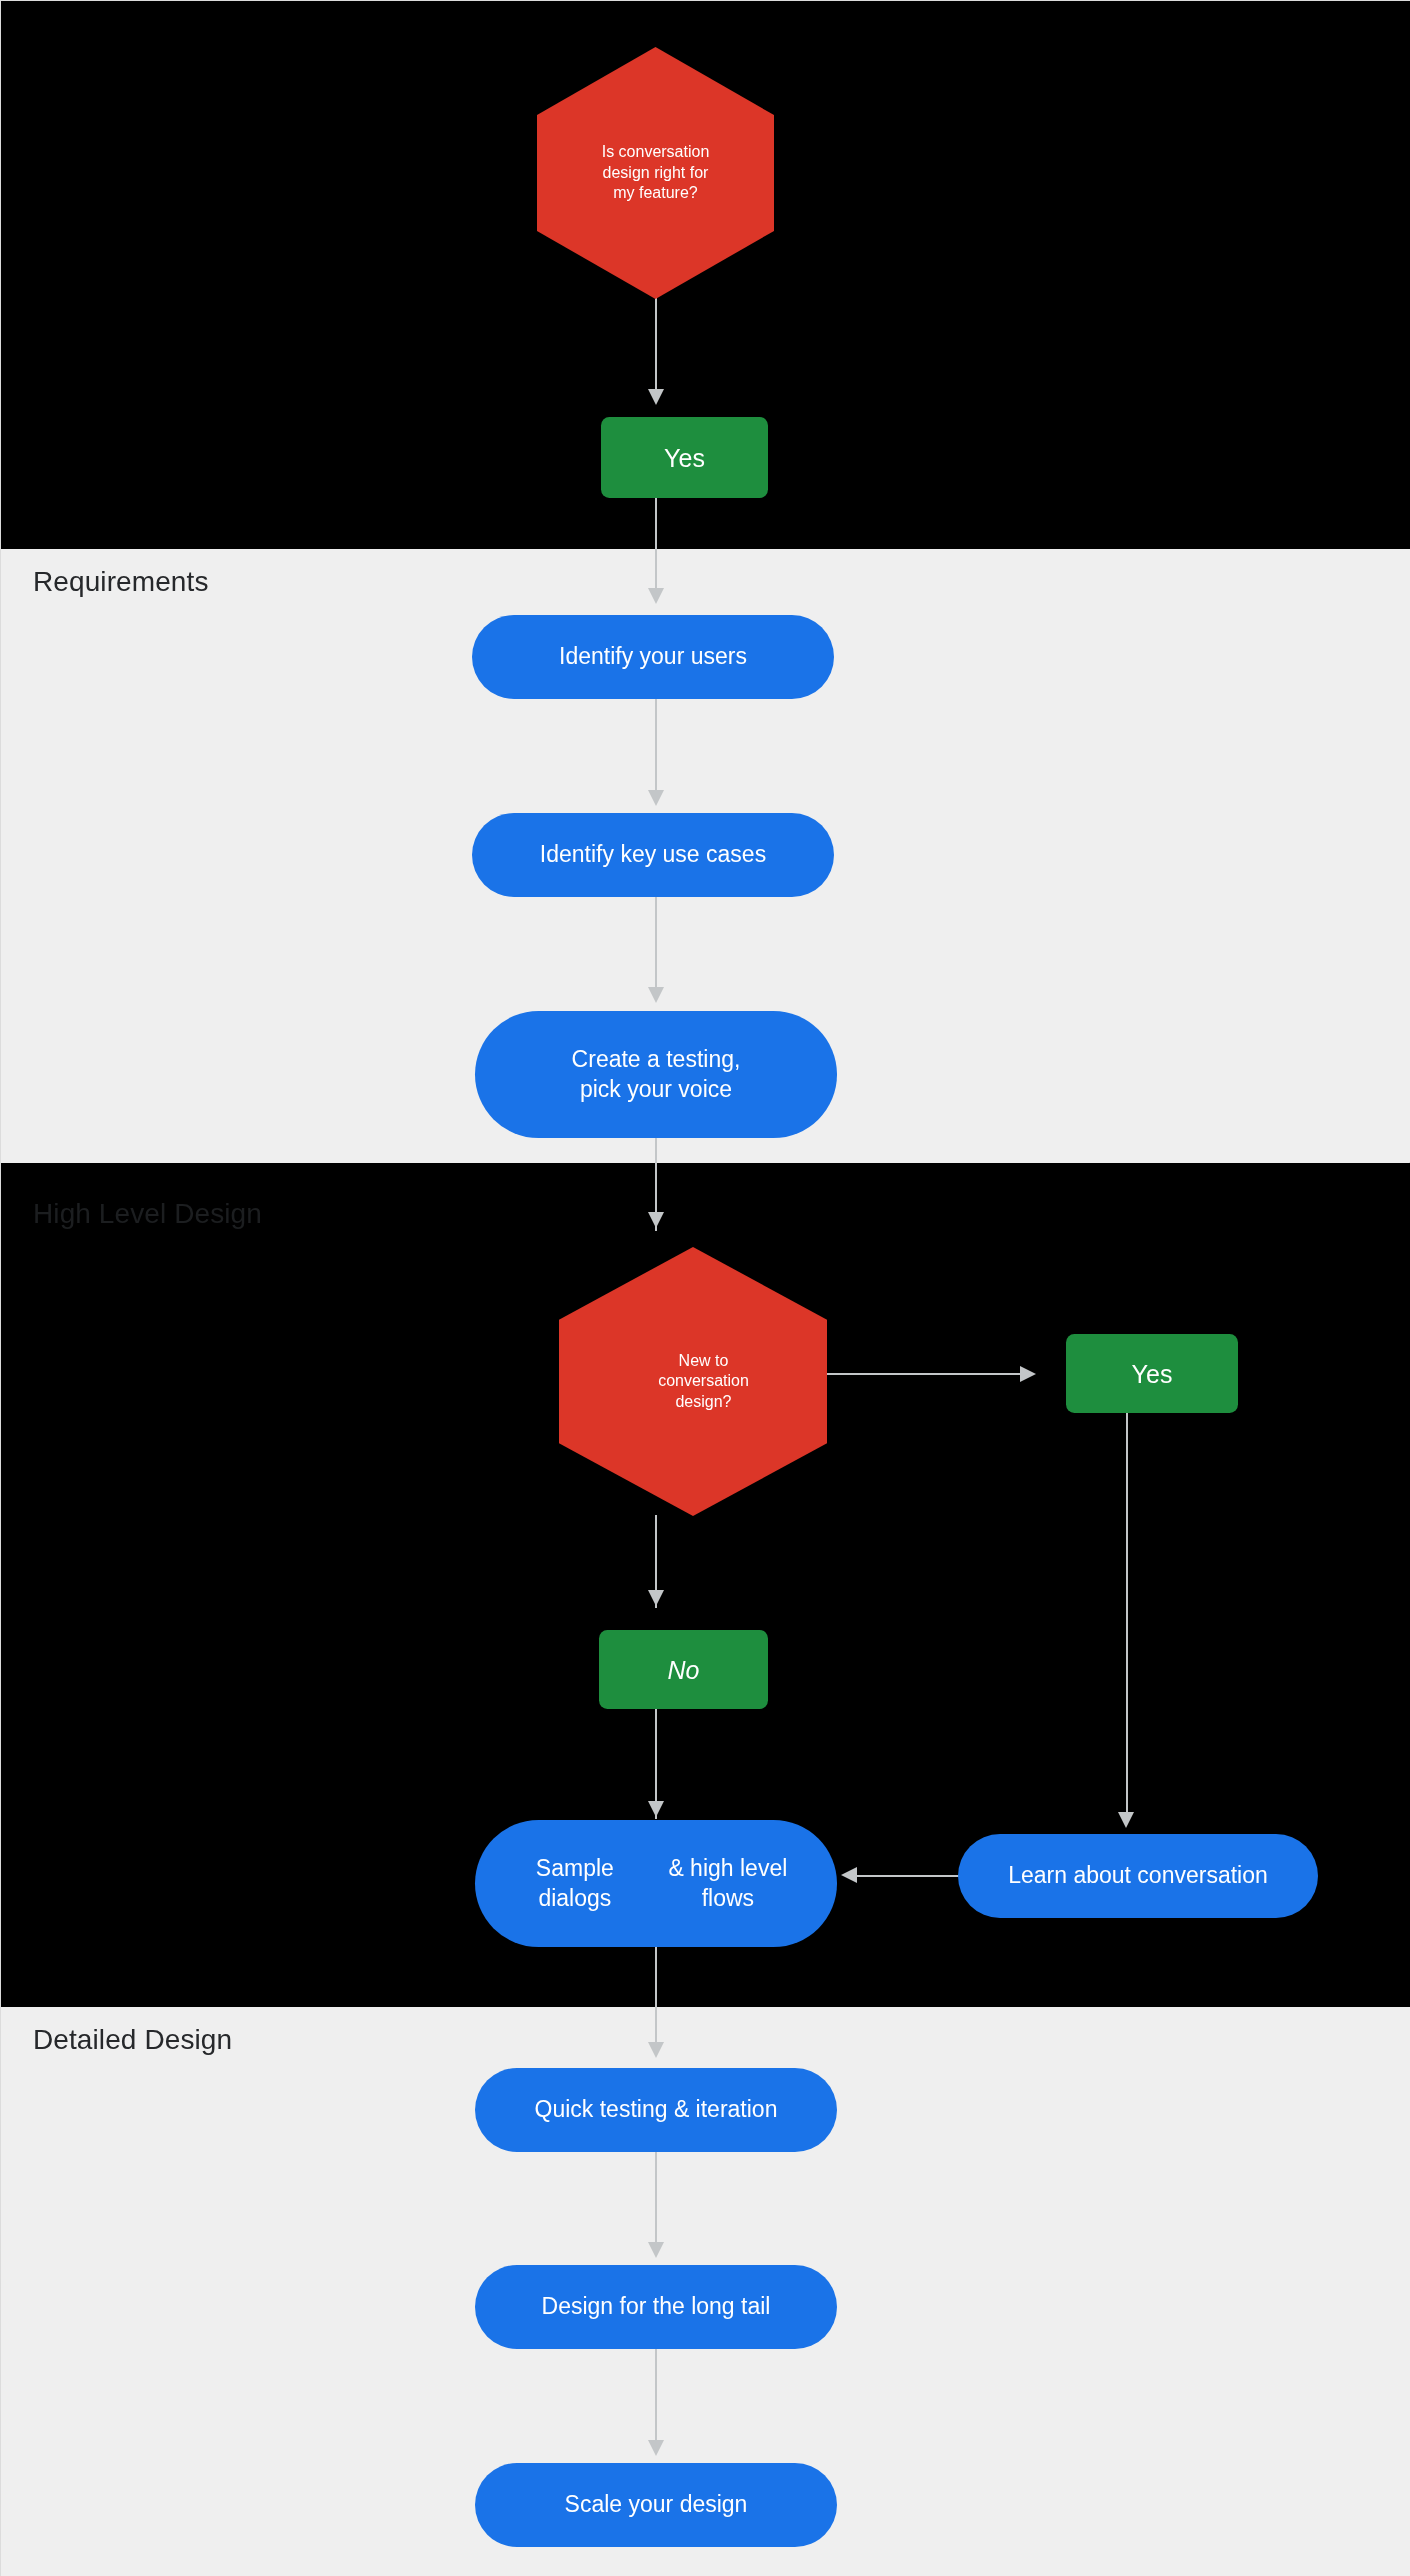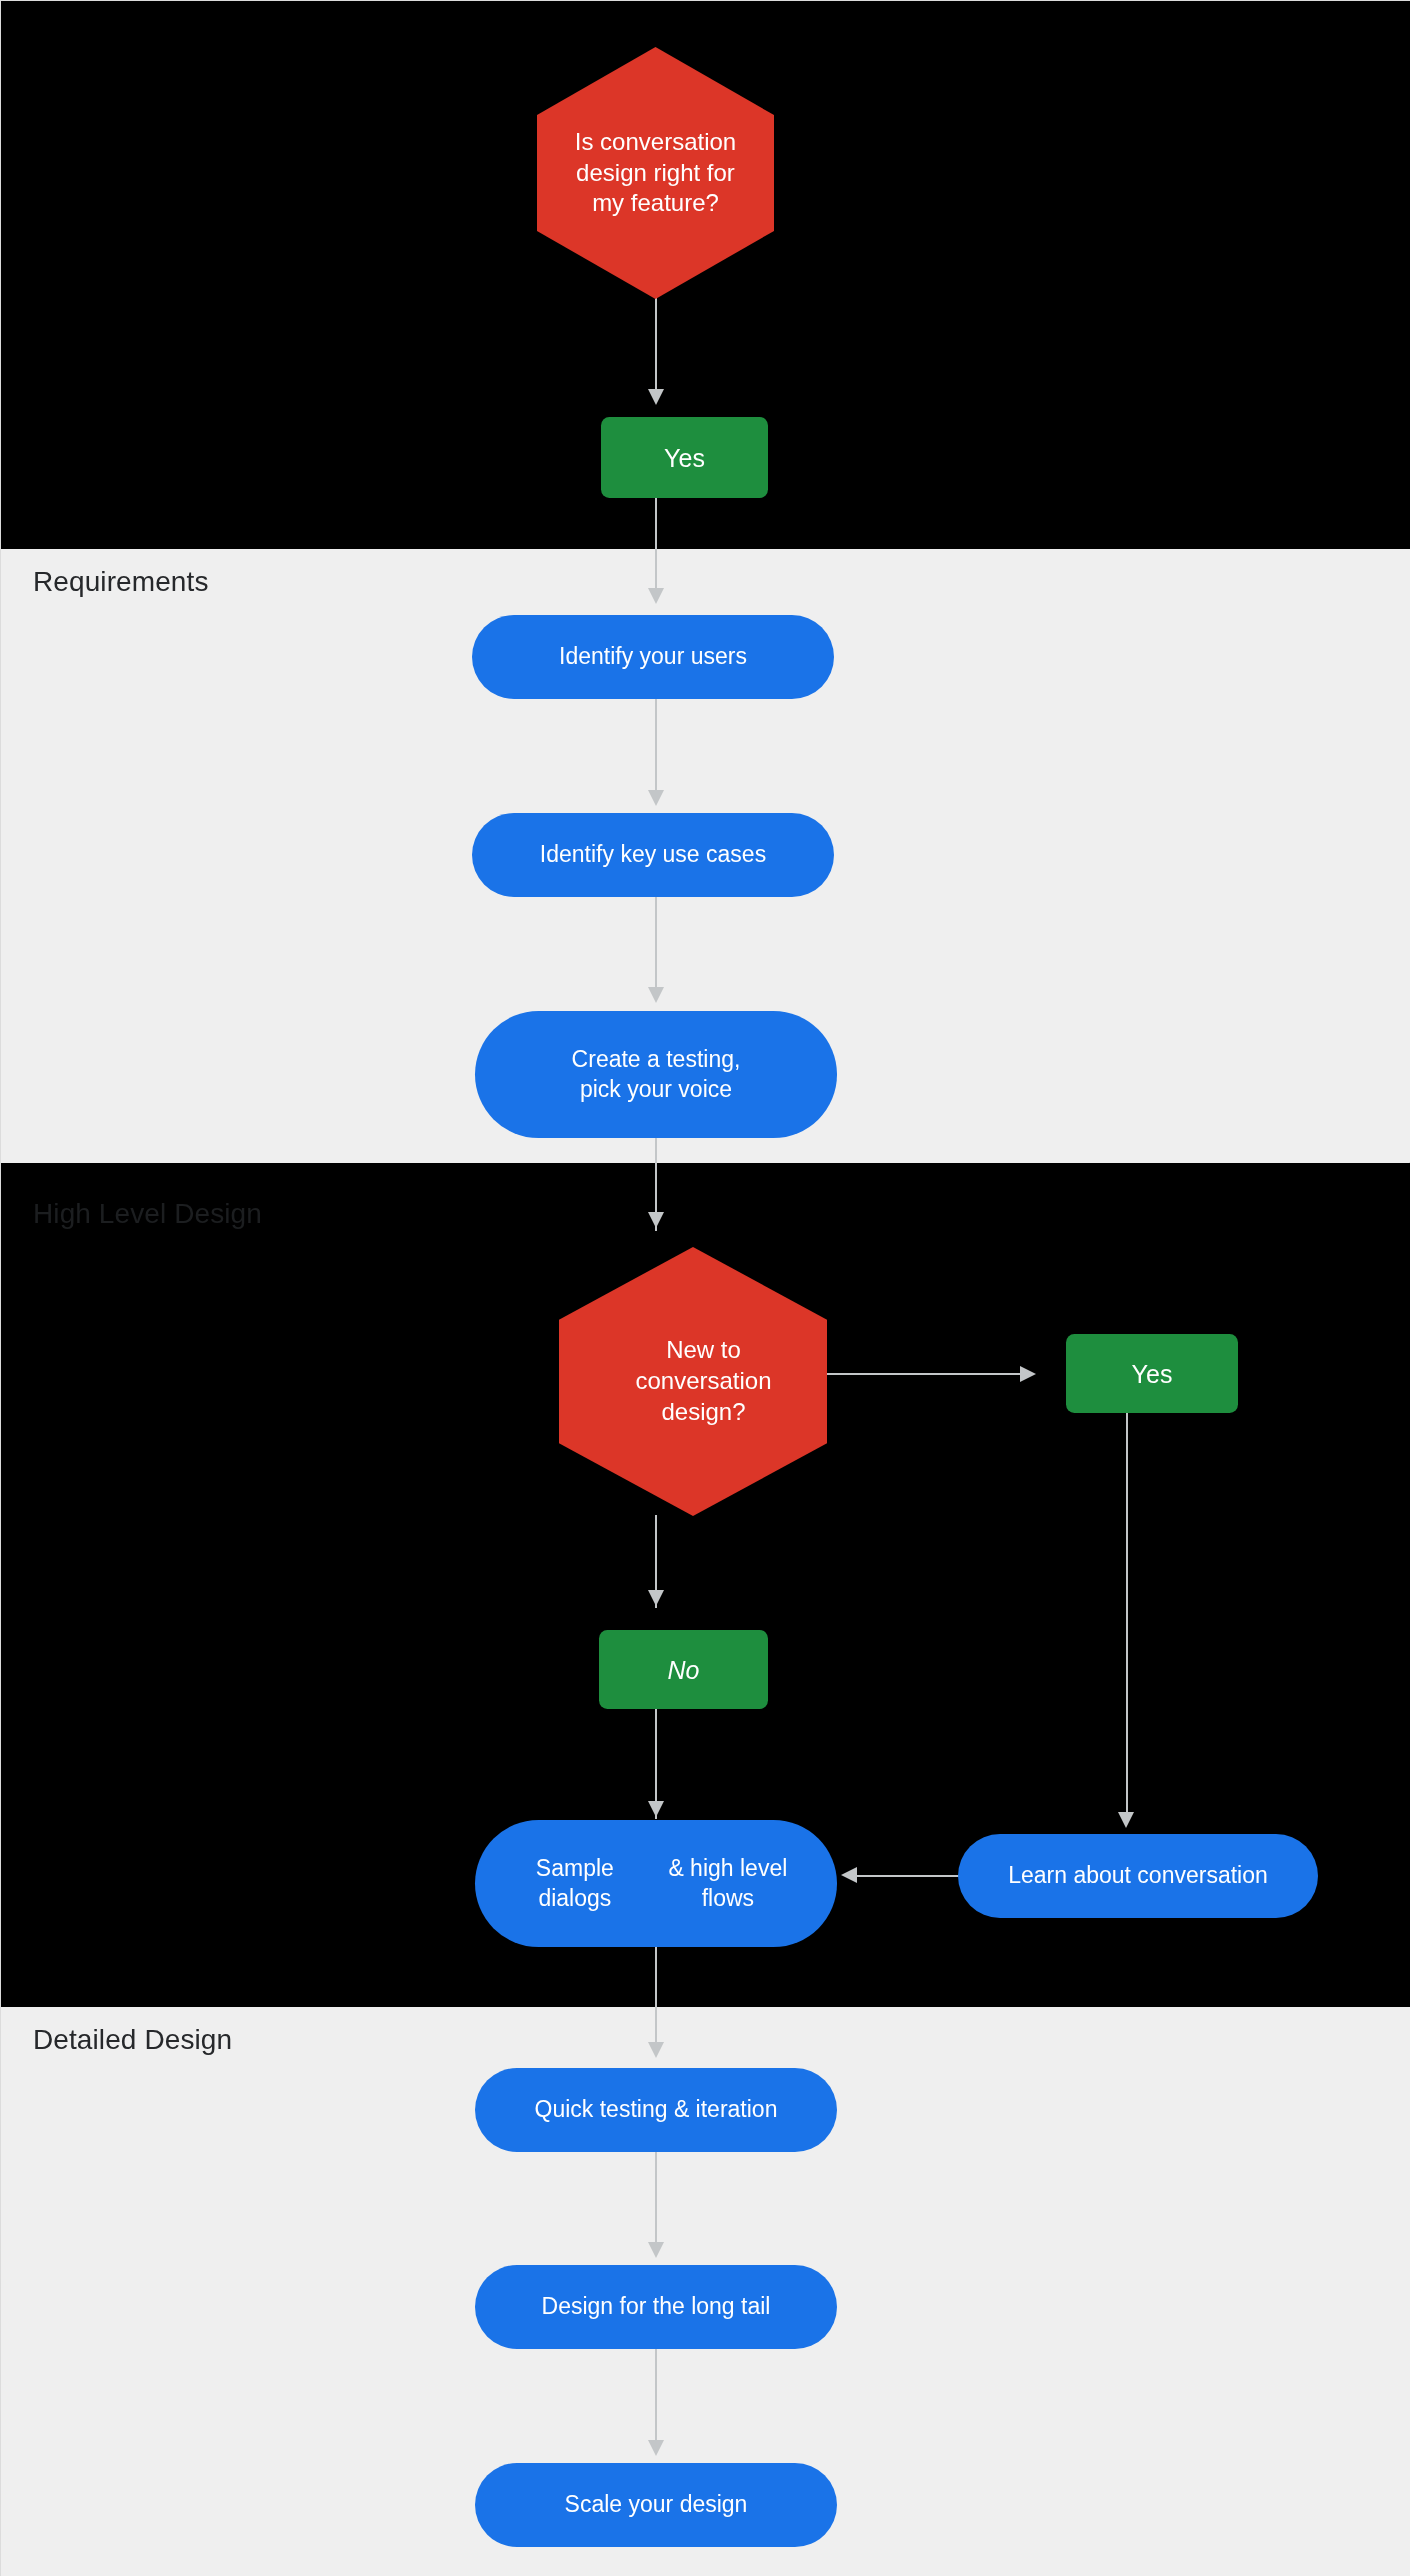--- a/index.html
+++ b/index.html
@@ -72,21 +72,21 @@
     position:absolute;
     display:flex;
     align-items:center;
     justify-content:center;
     text-align:center;
     color:#ffffff;
     line-height:1.28;
   }
 
   .hexagon {
-    font-size:24px;
+    font-size:16px;
   }
   .hexagon .hex-shape {
     position:absolute;
     inset:0;
     background:#dc3628;
     clip-path:polygon(50% 0%, 100% 27%, 100% 73%, 50% 100%, 0% 73%, 0% 27%);
   }
   .hexagon .hex-text {
     position:relative;
     z-index:2;

